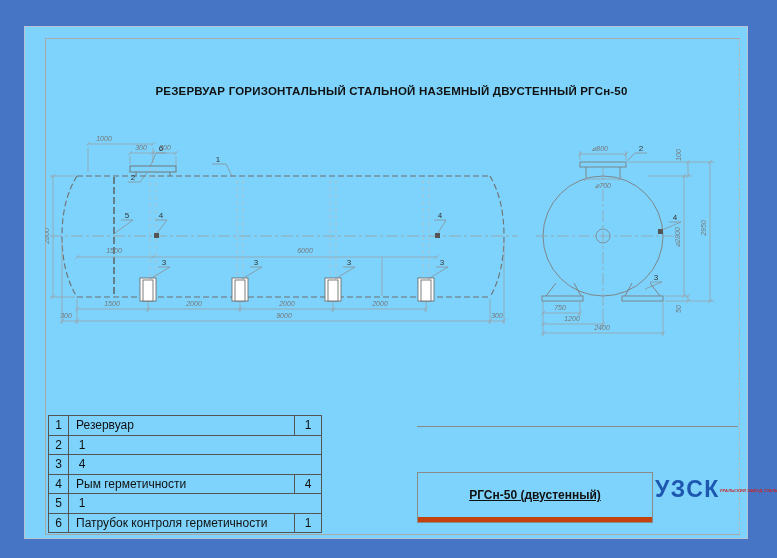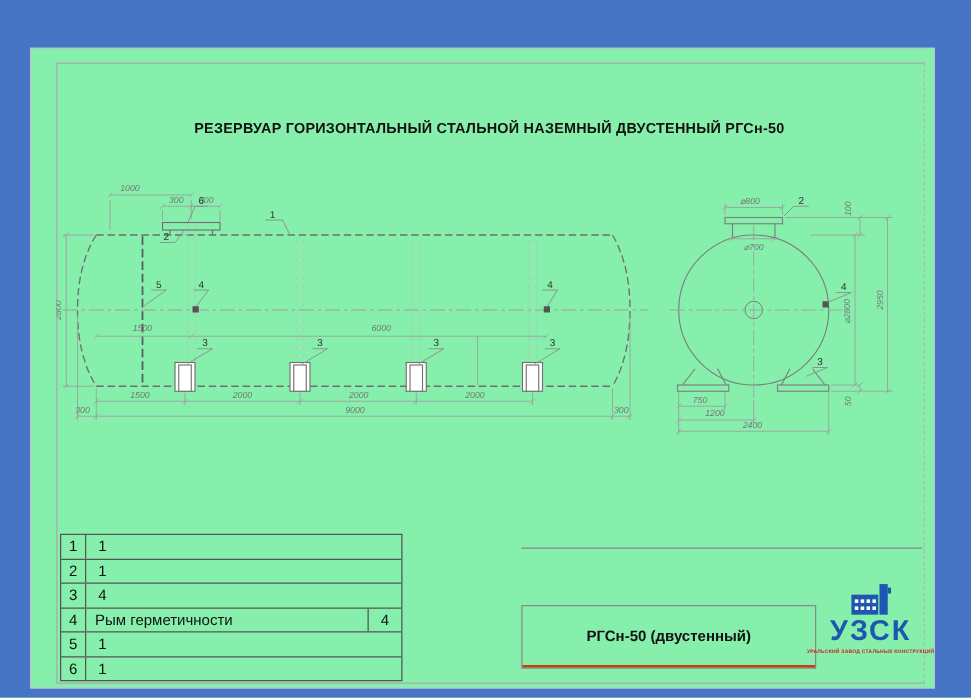--- a/index.html
+++ b/index.html
@@ -1,23 +1,22 @@
 <!DOCTYPE html>
 <html><head>
 <meta charset="utf-8">
 <style>
   html,body{margin:0;padding:0;}
   body{
     width:777px;height:558px;background:#4575c4;position:relative;overflow:hidden;
     font-family:"Liberation Sans", sans-serif;
   }
   .page{
-    position:absolute;left:25px;top:27px;width:722px;height:511px;background:#86efac;
+    position:absolute;left:25px;top:27px;width:722px;height:511px;background:#7dd3fc;
     box-shadow:0 0 0 1px #b9c2d4;
-    margin-top:12px;
   }
   .frame{
     position:absolute;left:20px;top:11px;width:693px;height:495px;
     border:1px solid #a9a9a9;border-right:1px dashed #b5b5b5;
   }
   .doc-title{
     position:absolute;left:20px;top:58px;width:693px;text-align:center;
     font-size:11.5px;font-weight:bold;color:#111;letter-spacing:0.2px;
   }
   svg.drawing{position:absolute;left:20px;top:93px;}
@@ -32,24 +31,24 @@
   .parts .num{width:20px;justify-content:center;border-right:1px solid #555;}
   .parts .name{flex:1;padding-left:7px;border-right:1px solid #555;}
   .parts .qty{width:26px;justify-content:center;}
   
   .tb-topline{position:absolute;left:392px;top:399px;width:321px;border-top:1px solid #8a8a8a;}
   .tb{
     position:absolute;left:392px;top:445px;width:236px;height:51px;
     border:1px solid #8a8a8a;box-sizing:border-box;display:flex;flex-direction:column;
   }
   .tb .trow{flex:1;display:flex;align-items:center;justify-content:center;font-size:12px;color:#111;}
-  .tb .trow.model{border-bottom:2px solid #c2410c;font-weight:bold;}
+  .tb .trow.model{border-bottom:5px solid #c2410c;font-weight:bold;text-decoration:underline;}
   .logo{
     position:absolute;left:630px;top:428px;width:83px;height:68px;
-    display:flex;flex-direction:column;align-items:center;justify-content:flex-start;
+    display:flex;align-items:center;justify-content:flex-start;
   }
   .logo .word{
     font-size:23px;font-weight:bold;color:#1d57b0;letter-spacing:1.5px;line-height:1;margin-top:1px;
   }
   .logo .tagline{
     font-size:4px;font-weight:bold;color:#cc2222;letter-spacing:0.2px;margin-top:2px;white-space:nowrap;
   }
   .dim{font-size:7px;font-style:italic;fill:#777;}
   .callout{font-size:8px;fill:#333;}
 </style>
@@ -242,20 +241,21 @@
       </g>
       <text class="callout" x="641" y="151" text-anchor="middle">2</text>
       <text class="callout" x="675" y="220" text-anchor="middle">4</text>
       <text class="callout" x="656" y="280" text-anchor="middle">3</text>
     </g>
   </svg>
 
   <div class="parts">
     <div class="row">
         <div class="c num">1</div>
+        <div class="c name">Резервуар</div>
         <div class="c qty">1</div>
       </div>
     <div class="row">
         <div class="c num">2</div>
         <div class="c qty">1</div>
       </div>
     <div class="row">
         <div class="c num">3</div>
         <div class="c qty">4</div>
       </div>
@@ -263,20 +263,21 @@
         <div class="c num">4</div>
         <div class="c name">Рым герметичности</div>
         <div class="c qty">4</div>
       </div>
     <div class="row">
         <div class="c num">5</div>
         <div class="c qty">1</div>
       </div>
     <div class="row">
         <div class="c num">6</div>
+        <div class="c name">Патрубок контроля герметичности</div>
         <div class="c qty">1</div>
       </div>
   </div>
 
   <div class="tb-topline"></div>
   <div class="tb">
     <div class="trow model">РГСн-50 (двустенный)</div>
   </div>
 
   <div class="logo">

